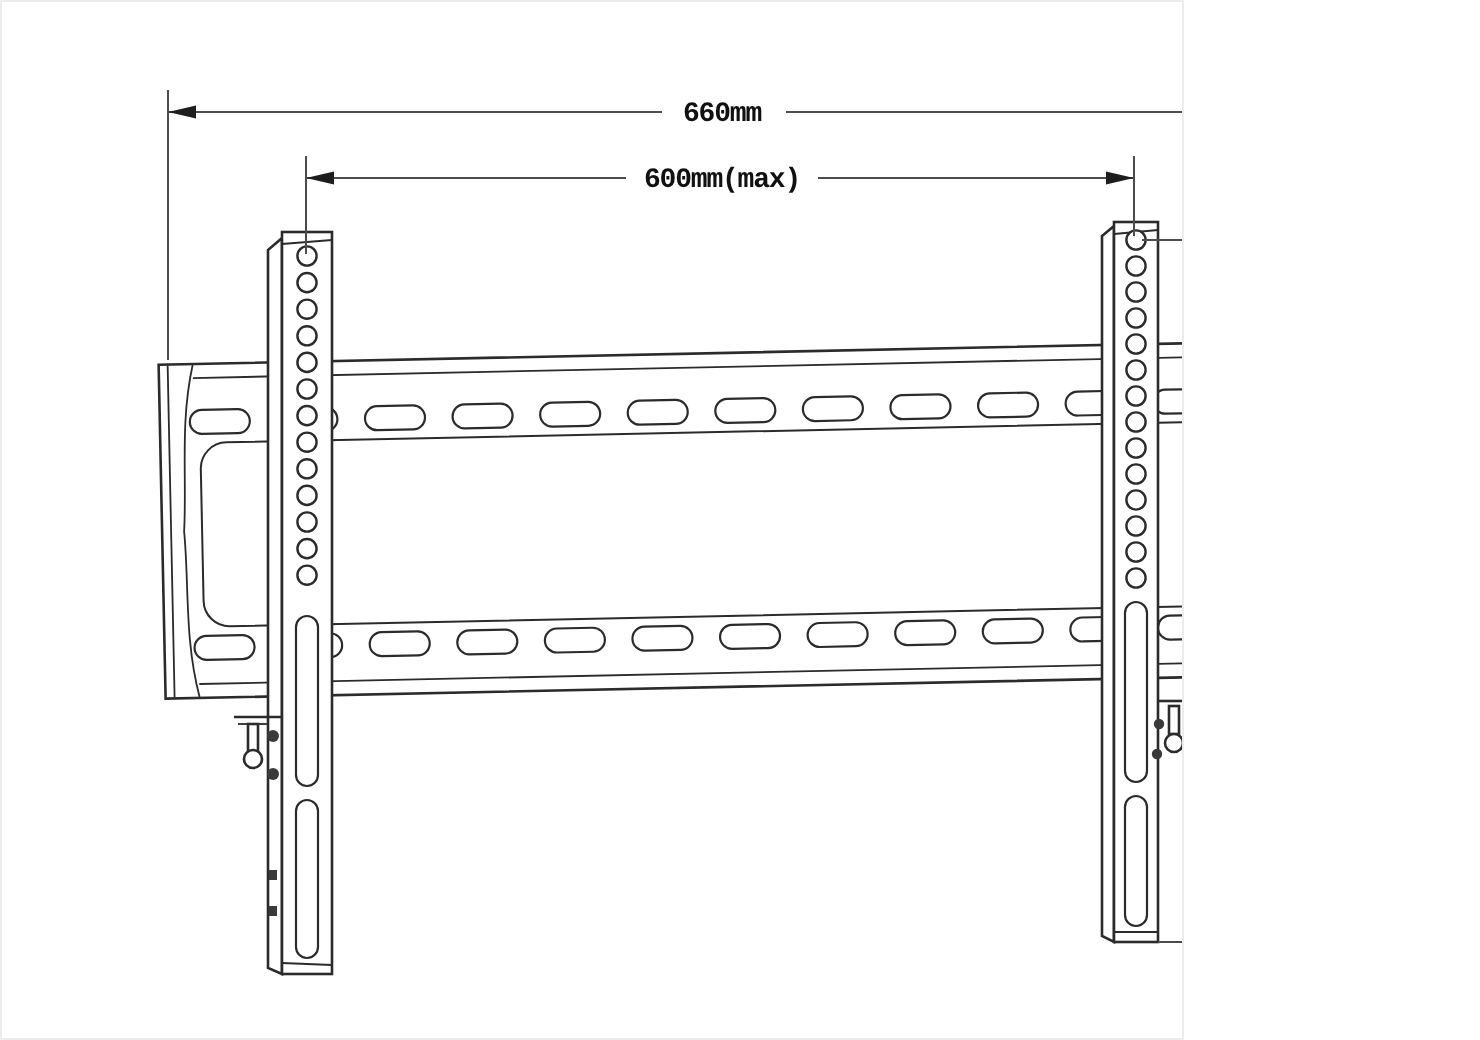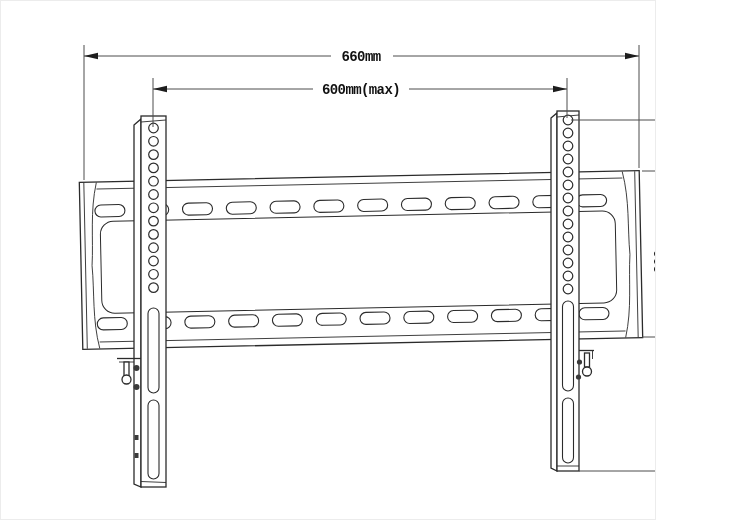--- a/index.html
+++ b/index.html
@@ -1,16 +1,16 @@
 <!DOCTYPE html>
 <html><head>
 <meta charset="utf-8">
 <style>
   html,body{margin:0;padding:0;background:#ffffff;}
-  .canvas{position:relative;width:656px;height:520px;background:#ffffff;
+  .canvas{position:relative;width:592px;height:520px;background:#ffffff;
           border:1px solid #ececec;box-sizing:border-box;overflow:hidden;
           font-family:"Liberation Sans",sans-serif;}
   svg{display:block;}
   .ln   {stroke:#2b2b2b;stroke-width:1.3;fill:none;}
   .thin {stroke:#2b2b2b;stroke-width:0.9;fill:none;}
   .wh   {fill:#ffffff;stroke:#2b2b2b;stroke-width:1.3;}
   .slot {fill:#ffffff;stroke:#2b2b2b;stroke-width:1.1;}
   .hole {fill:#ffffff;stroke:#2b2b2b;stroke-width:1.2;}
   .rec  {fill:none;stroke:#2b2b2b;stroke-width:1;}
   .dim  {stroke:#4c4c4c;stroke-width:1;fill:none;}

